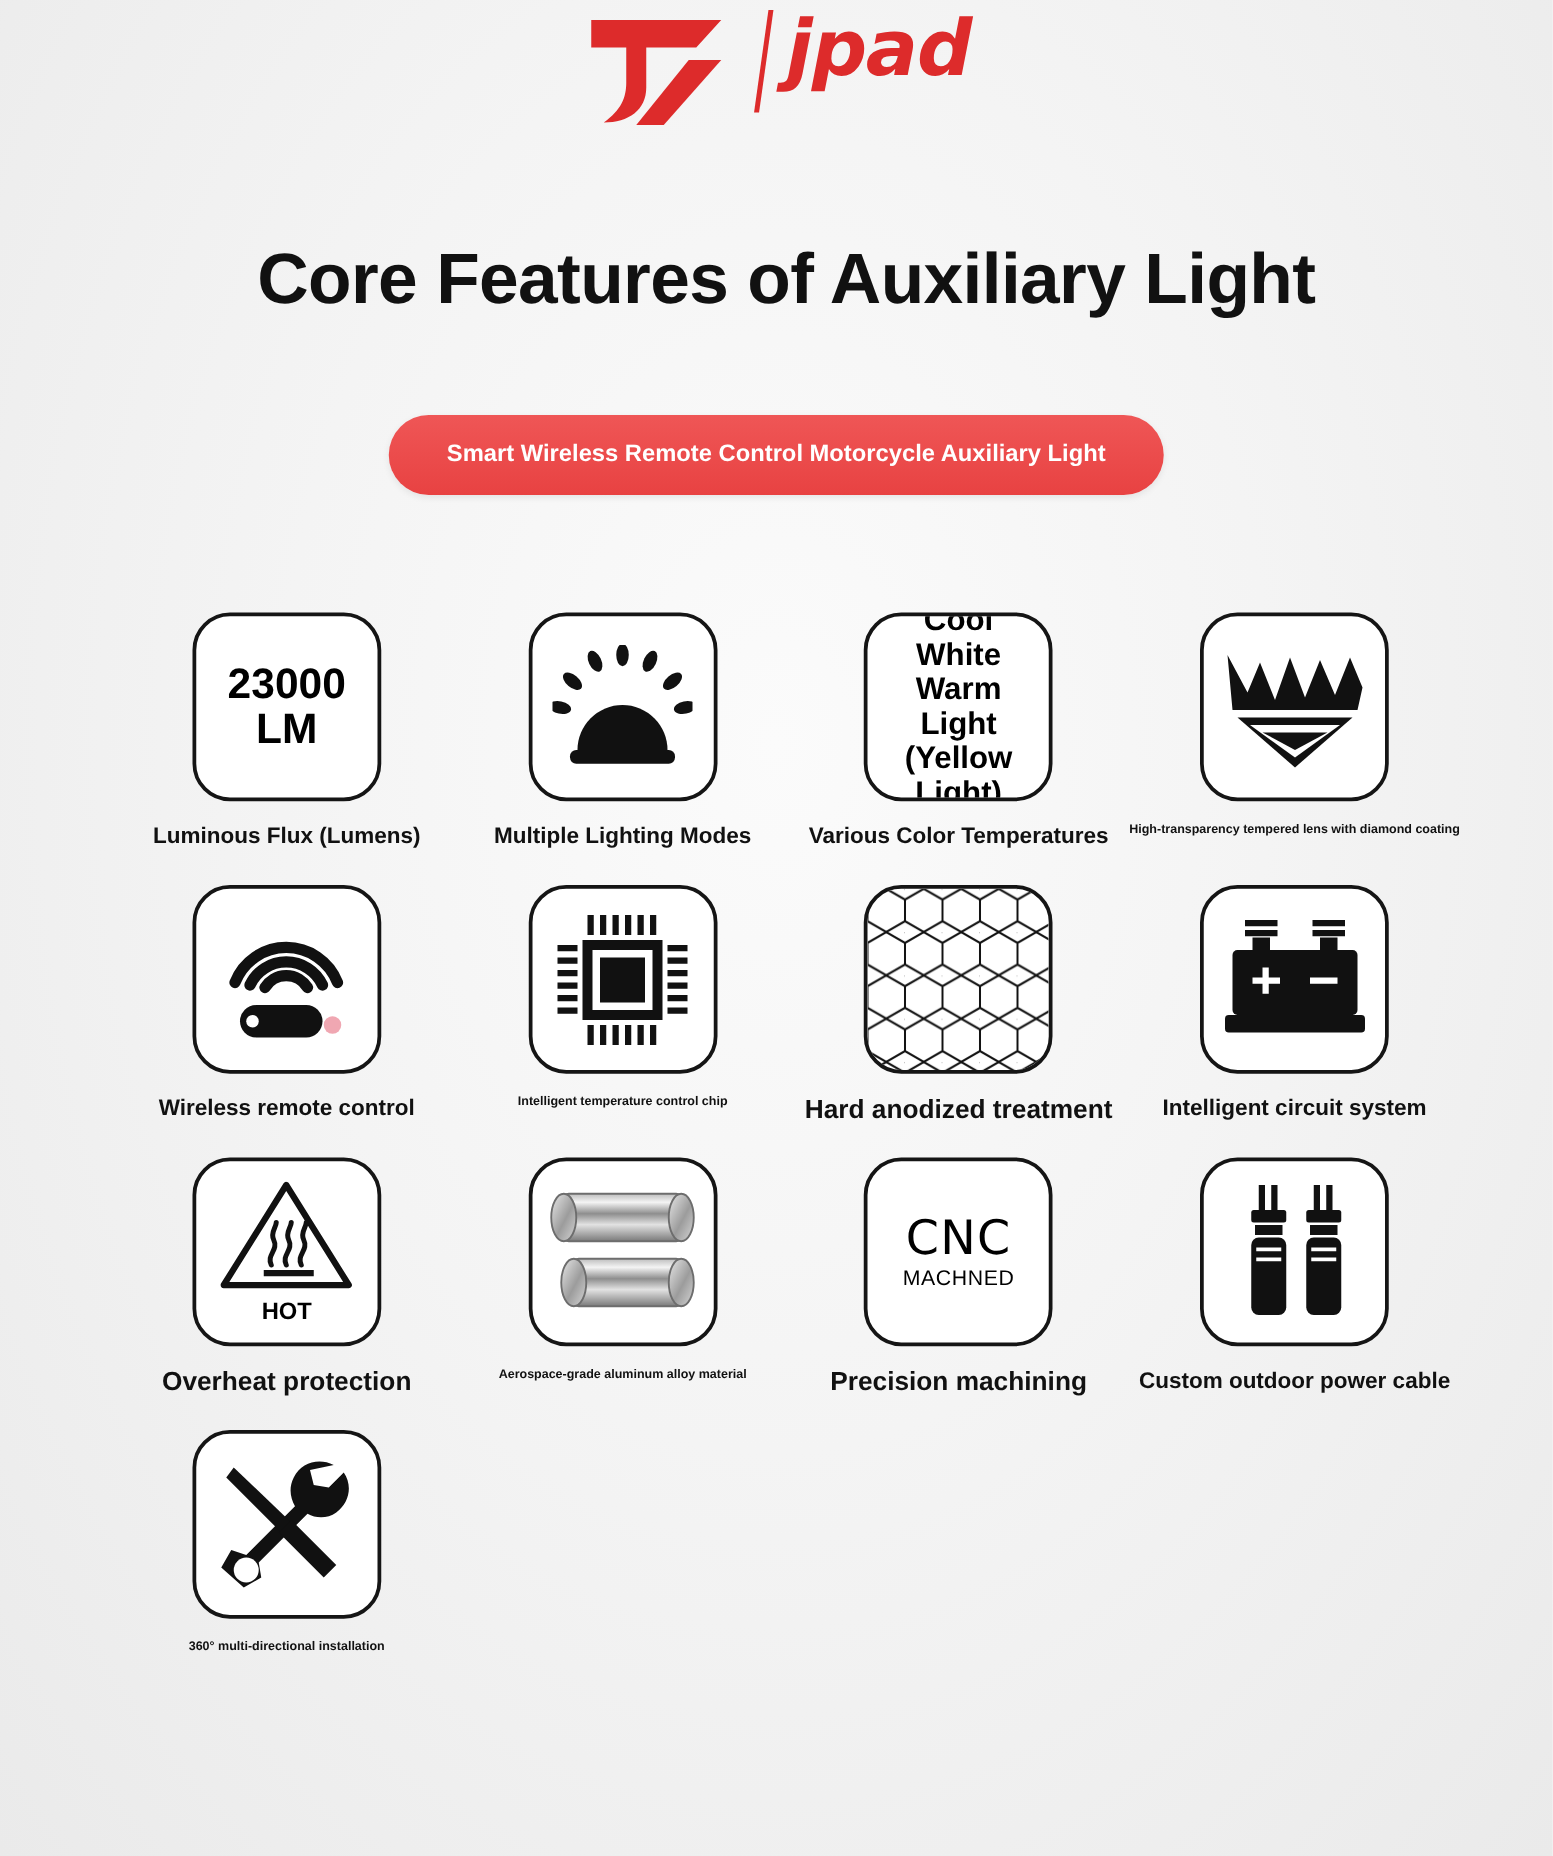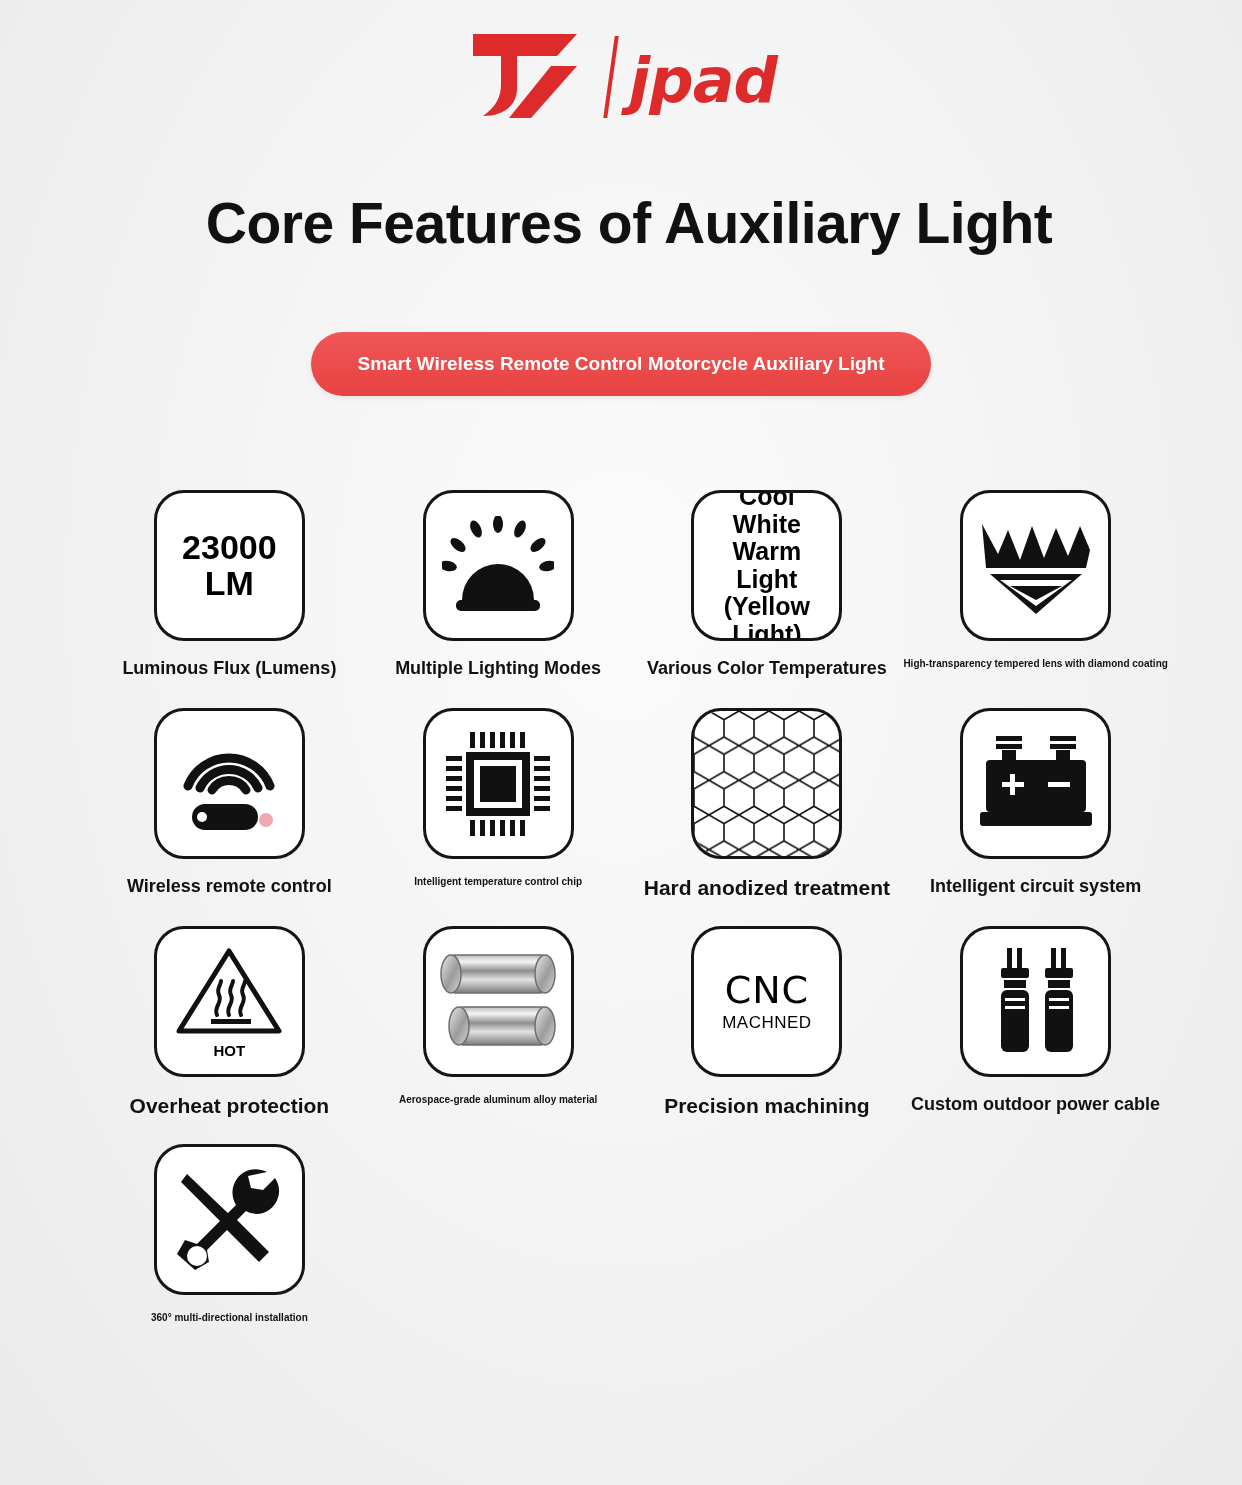--- a/index.html
+++ b/index.html
@@ -18,21 +18,21 @@
   }
 
   
   .logo-wrap {
     position: absolute;
     top: 8px;
     left: 0;
     width: 100%;
     height: 110px;
     display: flex;
-    align-items: flex-end;
+    align-items: flex-start;
     justify-content: center;
   }
   .logo-mark { width: 140px; height: 92px; display: block; }
   .logo-bar {
     width: 4px;
     height: 82px;
     background: #dd2b2b;
     margin: 0 16px 0 4px;
     transform: skewX(-8deg);
   }
@@ -125,21 +125,21 @@
 
   
   .t-big { font-size: 34px; font-weight: 700; line-height: 1.05; }
   .t-mid { font-size: 25px; font-weight: 700; line-height: 1.1; }
   .t-small { font-size: 13px; font-weight: 700; line-height: 1.15; }
   .t-tiny { font-size: 11px; font-weight: 700; line-height: 1.2; }
   .t-left { text-align: left; align-self: flex-start; padding: 12px 0 0 14px; }
   .t-cnc { font-size: 38px; font-weight: 400; letter-spacing: 1px; line-height: 1; font-family: "DejaVu Sans", sans-serif;}
   .t-cnc2 { font-size: 17px; font-weight: 400; letter-spacing: 0.5px; margin-top: 4px;}
   .t-ipx { font-size: 20px; font-weight: 700; margin-top: 4px; }
-  .t-hot { font-size: 15px; font-weight: 700; margin-top: 7px; }
+  .t-hot { font-size: 19px; font-weight: 700; margin-top: 7px; }
 
   svg { display: block; }
 </style>
 </head>
 <body>
 
 <div class="page">
 
   <div class="logo-wrap">
     <svg class="logo-mark" viewBox="0 0 140 92">

